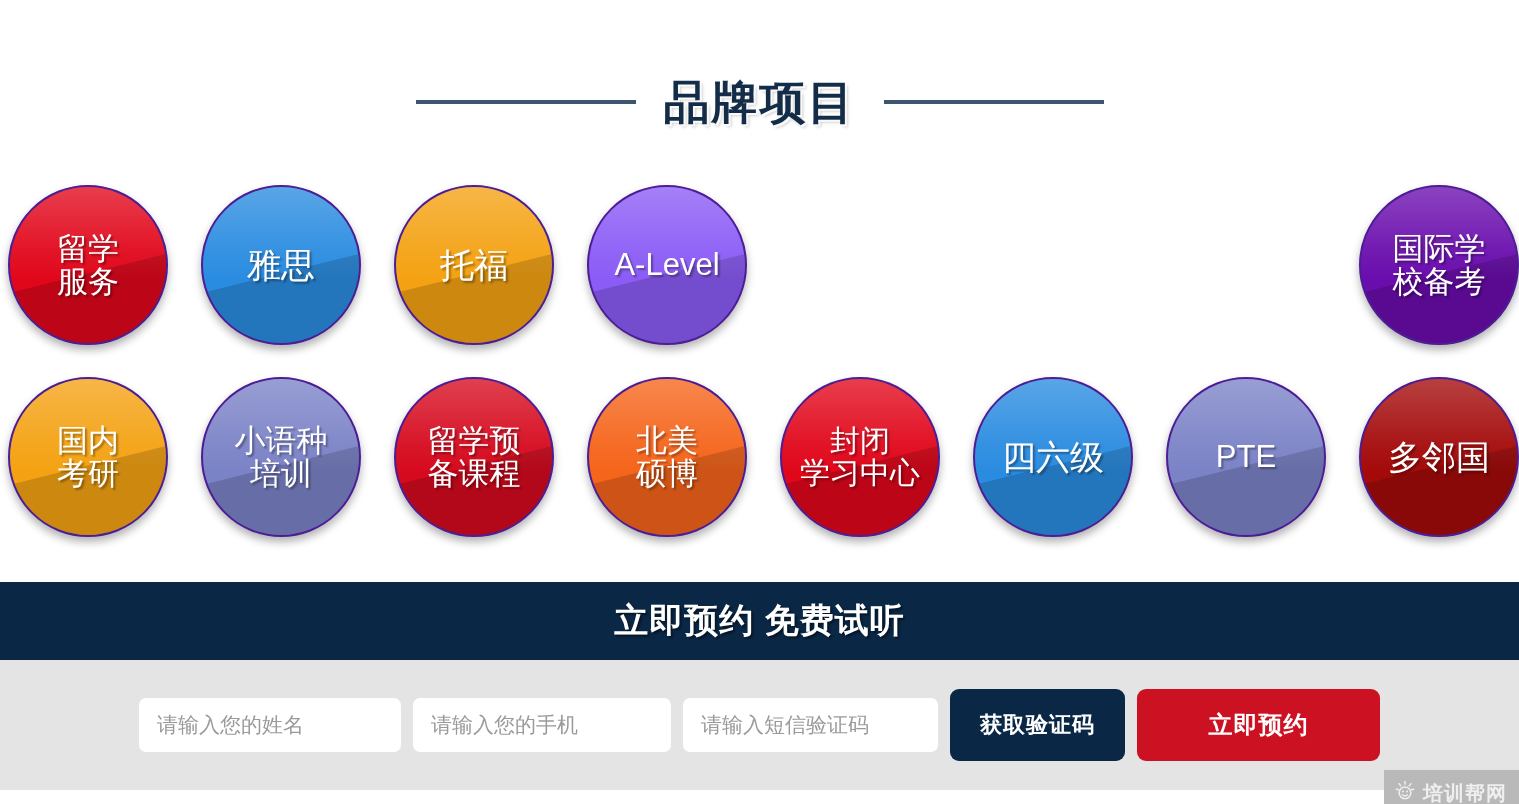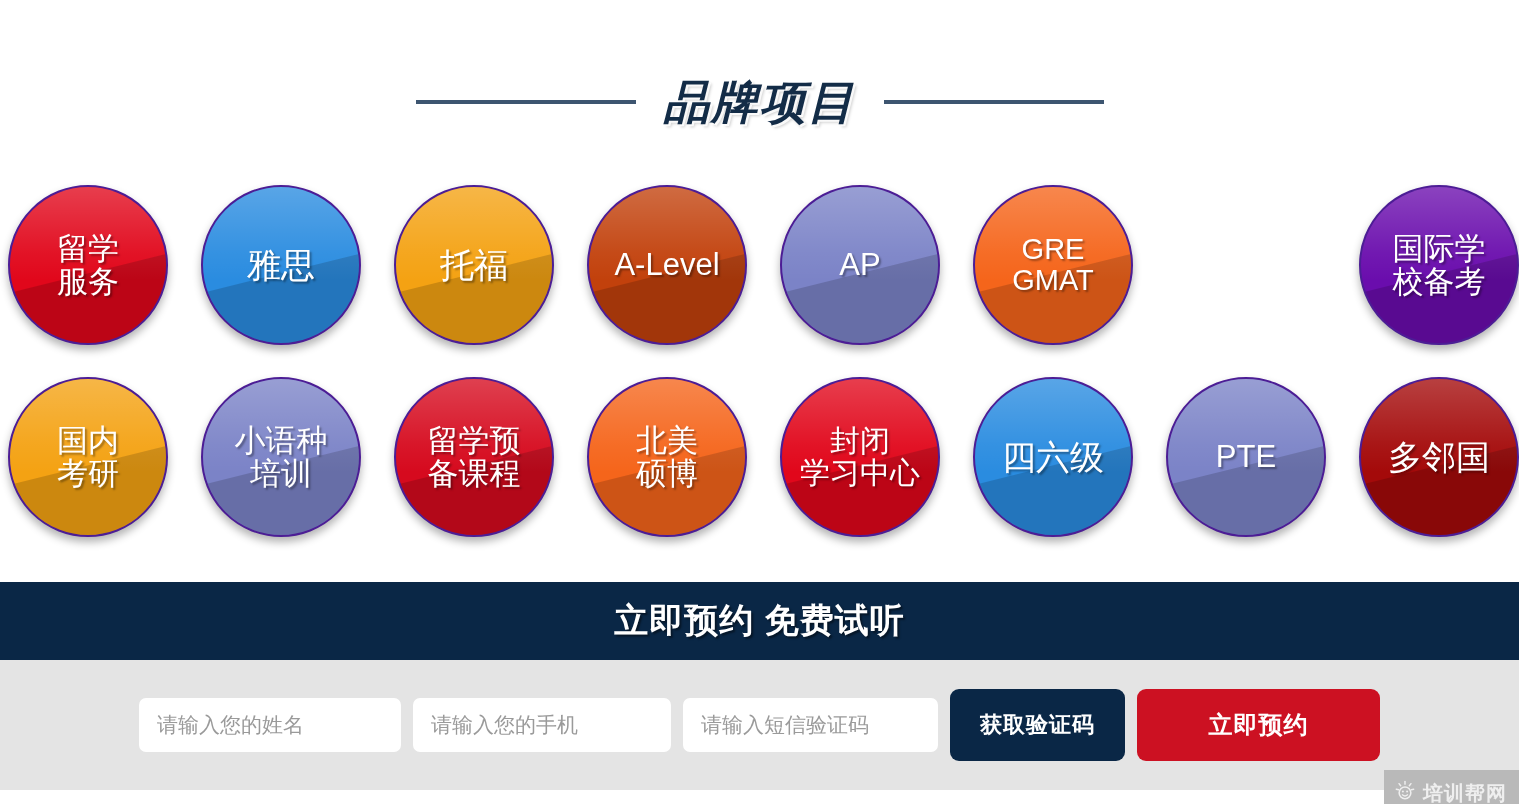--- a/index.html
+++ b/index.html
@@ -20,21 +20,20 @@
   .section-title {
     position: absolute;
     top: 62px;
     left: 0;
     width: 1519px;
     height: 80px;
     display: flex;
     align-items: center;
     justify-content: center;
     gap: 28px;
-    font-style: italic;
   }
   .title-rule {
     width: 220px;
     height: 4px;
     background: #3d5570;
   }
   .title-text {
     font-size: 46px;
     font-weight: bold;
     color: #132c47;
@@ -222,40 +221,25 @@
           <div>雅思</div>
         </div>
       </div>
       <div class="circle" style="left: 386px; background: rgb(244, 162, 19);">
         <div class="wedge"></div>
         <div class="gloss"></div>
         <div class="label cn1">
           <div>托福</div>
         </div>
       </div>
-      <div class="circle" style="left: 579px; background: #c2410c;">
+      <div class="circle" style="left: 579px; background: #8b5cf6;">
         <div class="wedge"></div>
         <div class="gloss"></div>
         <div class="label en">
           <div>A-Level</div>
-        </div>
-      </div>
-      <div class="circle" style="left: 772px; background: rgb(123, 131, 199);">
-        <div class="wedge"></div>
-        <div class="gloss"></div>
-        <div class="label en">
-          <div>AP</div>
-        </div>
-      </div>
-      <div class="circle" style="left: 965px; background: rgb(245, 101, 27);">
-        <div class="wedge"></div>
-        <div class="gloss"></div>
-        <div class="label en-sm">
-          <div>GRE</div>
-          <div>GMAT</div>
         </div>
       </div>
       <div class="circle" style="left: 1351px; background: rgb(106, 13, 173);">
         <div class="wedge"></div>
         <div class="gloss"></div>
         <div class="label cn2">
           <div>国际学</div>
           <div>校备考</div>
         </div>
       </div>

